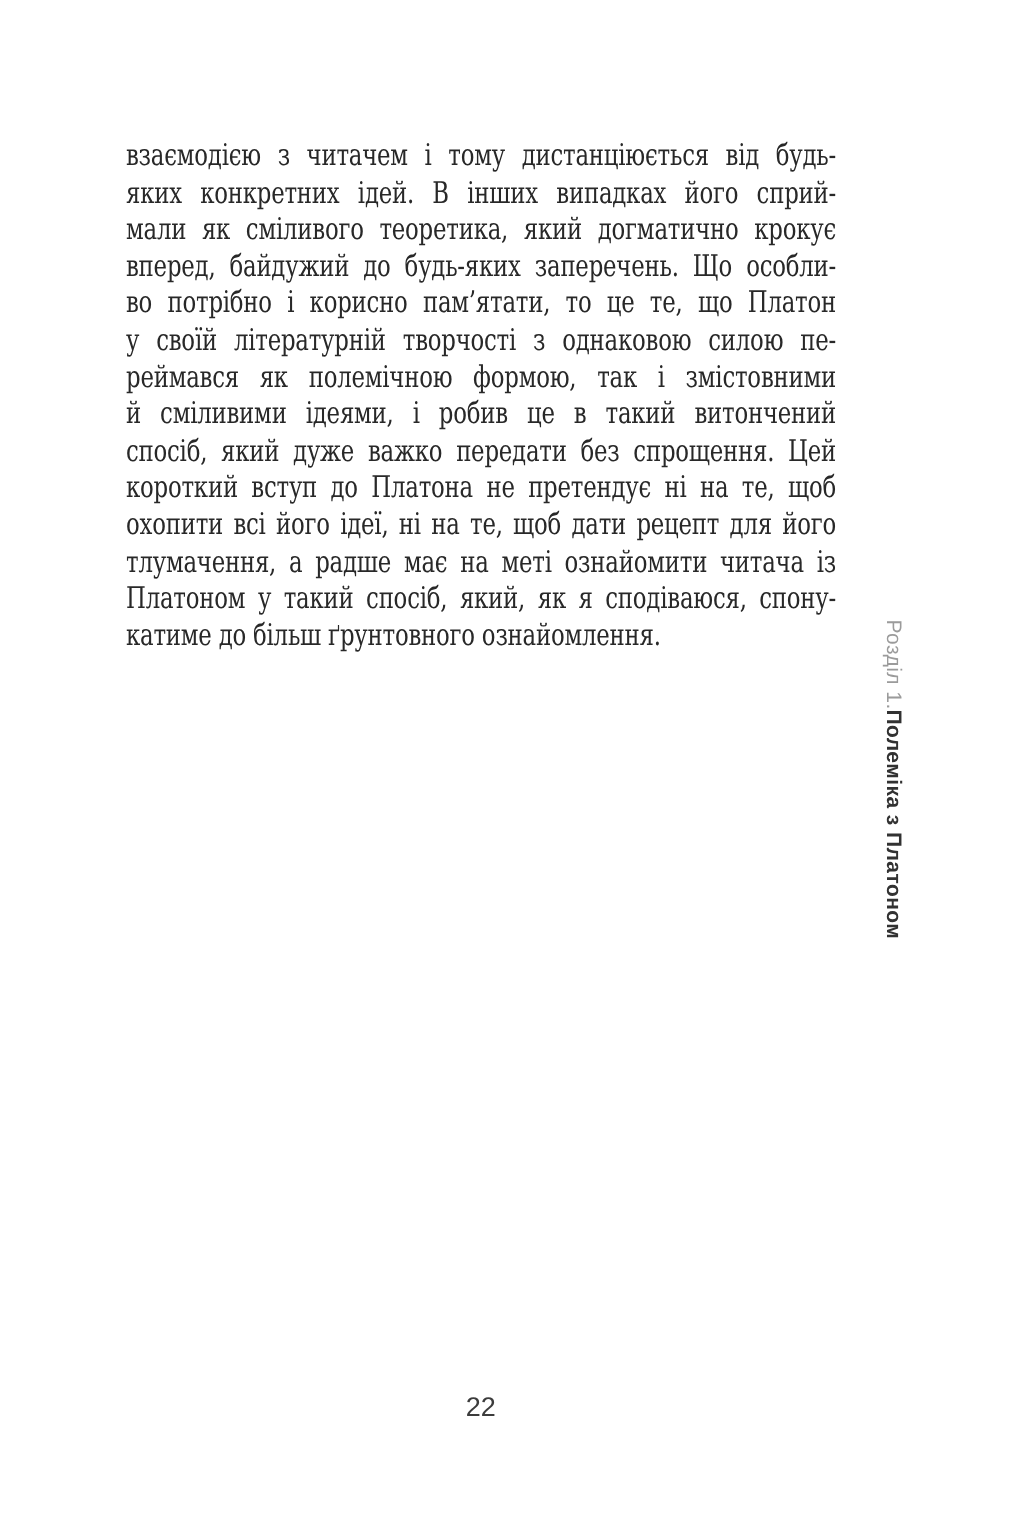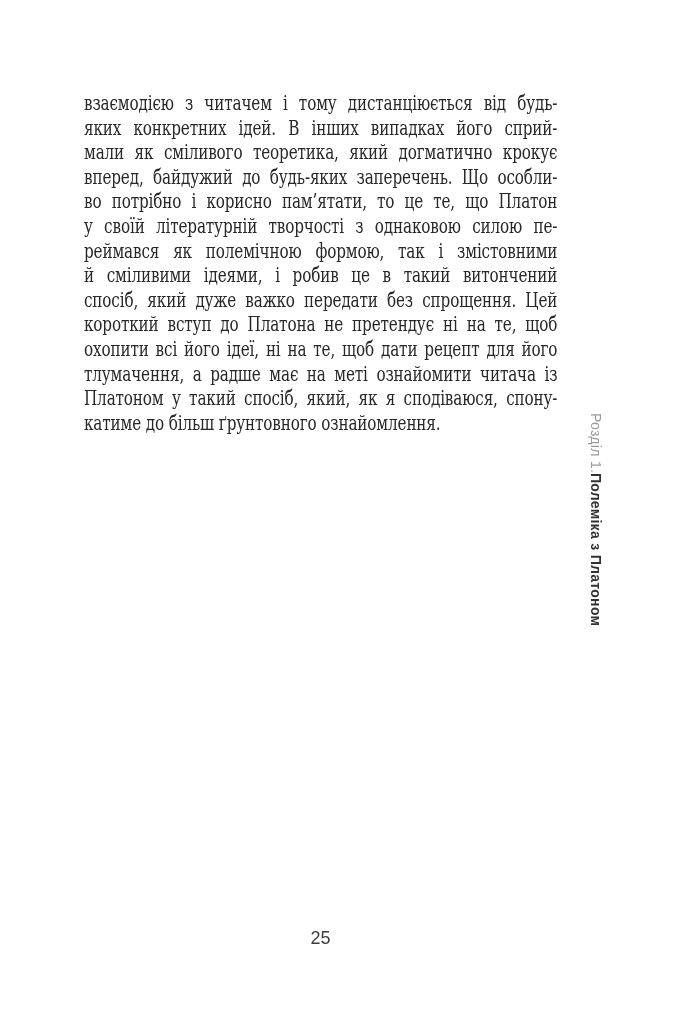--- a/index.html
+++ b/index.html
@@ -92,15 +92,15 @@
     <div class="line">охопити всі його ідеї, ні на те, щоб дати рецепт для його</div>
     <div class="line">тлумачення, а радше має на меті ознайомити читача із</div>
     <div class="line">Платоном у такий спосіб, який, як я сподіваюся, спону-</div>
     <div class="line last">катиме до більш ґрунтовного ознайомлення.</div>
   </div>
 
   <div class="margin-label">
     <span class="chapter">Розділ 1.</span><span class="title">Полеміка з Платоном</span>
   </div>
 
-  <div class="page-number">25</div>
+  <div class="page-number">22</div>
 
 </div>
 
 </body></html>

